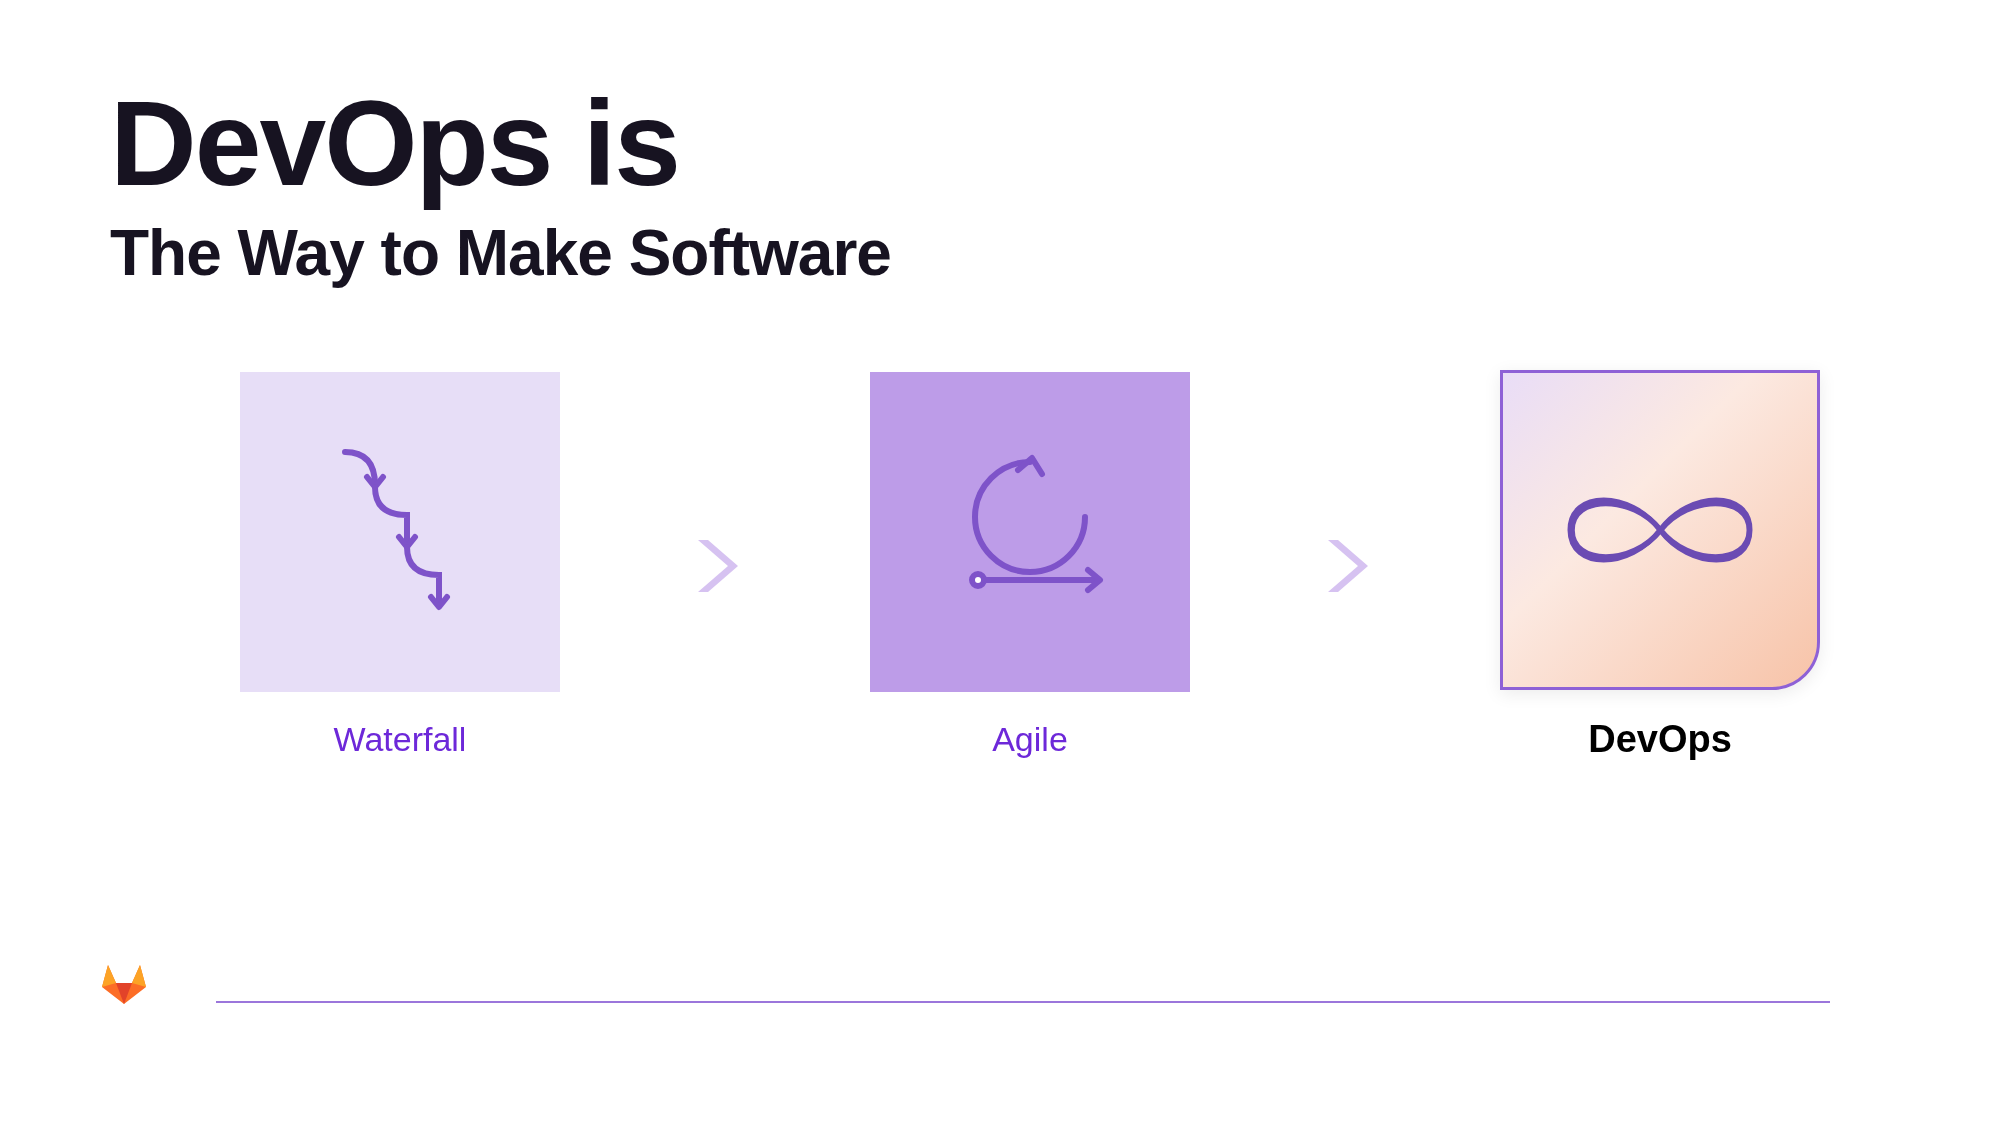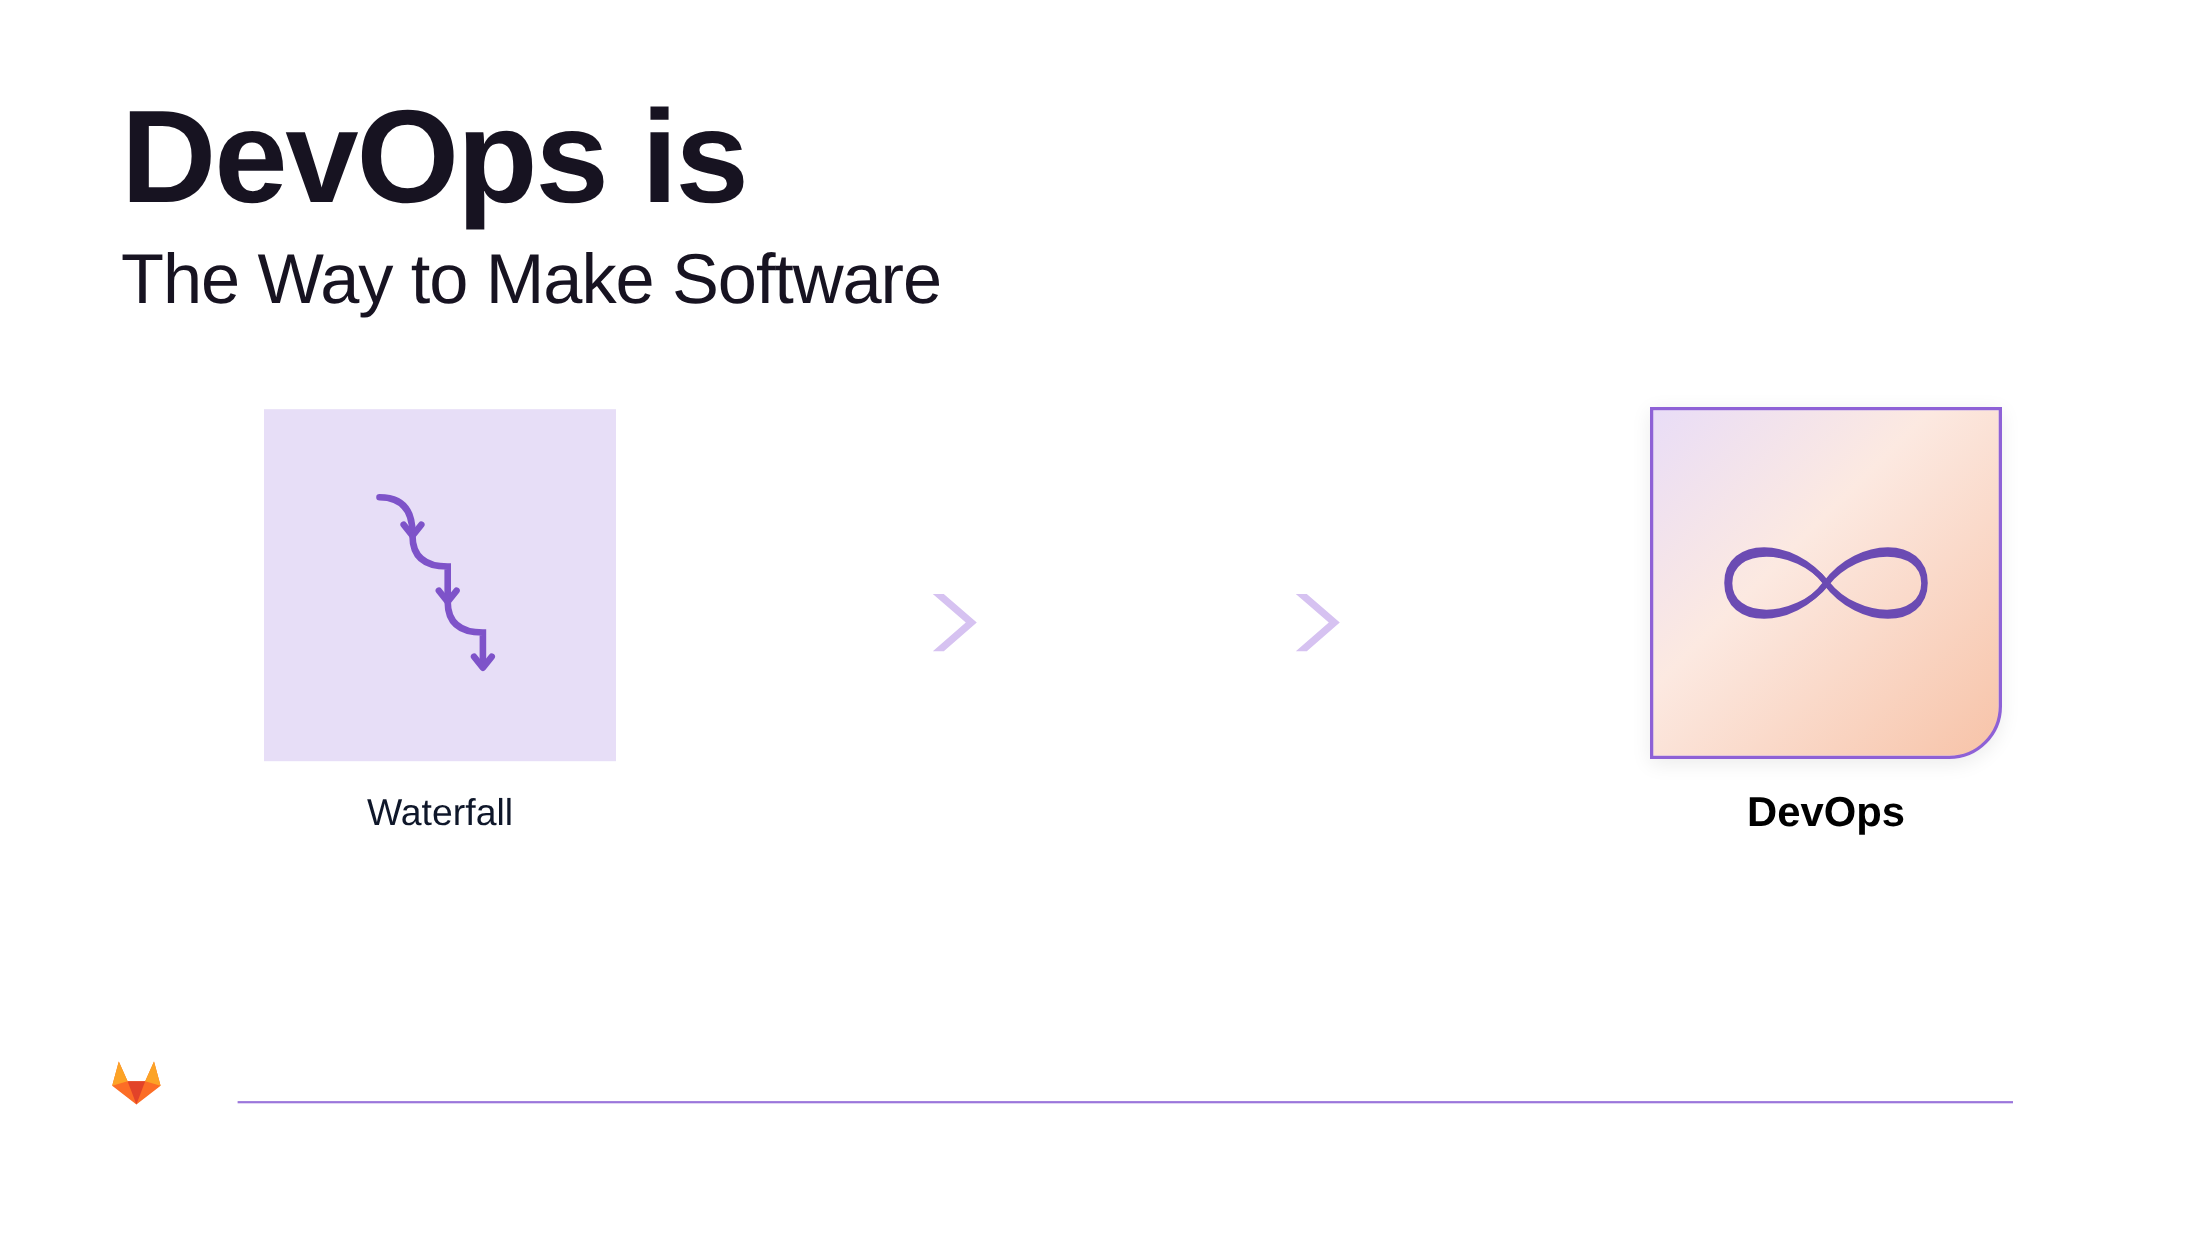--- a/index.html
+++ b/index.html
@@ -1,26 +1,26 @@
 <!DOCTYPE html>
 <html><head>
 <meta charset="utf-8">
 <style>
   * { box-sizing: border-box; margin: 0; padding: 0; }
   html, body { width: 2000px; height: 1125px; background: #fff; font-family: -apple-system, BlinkMacSystemFont, "Segoe UI", Helvetica, Arial, sans-serif; color: #171321; }
   .slide { position: relative; width: 2000px; height: 1125px; padding: 80px 110px 0 110px; }
   .title { font-size: 120px; font-weight: 800; letter-spacing: -2px; line-height: 1.05; }
-  .subtitle { font-size: 64px; font-weight: 400; margin-top: 10px; letter-spacing: -1px; }
+  .subtitle { font-size: 64px; font-weight: 700; margin-top: 10px; letter-spacing: -1px; }
   .stages { position: absolute; left: 240px; right: 180px; top: 370px; display: flex; align-items: center; justify-content: space-between; }
   .stage { display: flex; flex-direction: column; align-items: center; }
   .box { width: 320px; height: 320px; display: flex; align-items: center; justify-content: center; }
   .box.waterfall { background: #E7DEF7; }
   .box.agile { background: #BD9CE8; }
   .box.devops { border: 3px solid #8E61D6; border-bottom-right-radius: 48px; background: linear-gradient(135deg, #E9DDF7 0%, #FCE9E1 40%, #F7C3A8 100%); box-shadow: 0 4px 18px rgba(0,0,0,0.08); }
-  .stage-label { font-size: 34px; margin-top: 28px; color: #0f172a; }
+  .stage-label { font-size: 34px; margin-top: 28px; color: #6d28d9; }
   .stage-label.bold { font-weight: 800; color: #000000; font-size: 38px; }
   .chevron { width: 50px; height: 60px; }
   .timeline { position: absolute; left: 248px; right: 220px; top: 820px; }
   .timebar { position: relative; height: 40px; background: linear-gradient(90deg, #EEE4F8 0%, #F4D6CF 40%, #F29E74 80%, #EB8147 100%); display: flex; align-items: center; justify-content: center; }
   .timebar::after { content:""; position:absolute; right:-24px; top:0; width:0; height:0; border-top:20px solid transparent; border-bottom:20px solid transparent; border-left:24px solid #EB8147; }
   .timebar-label { font-size: 26px; font-weight: 700; color: #6b6b6b; }
   .footer { position: absolute; left: 100px; right: 170px; bottom: 120px; display: flex; align-items: flex-end; }
   .footer-line { flex: 1; height: 0; border-bottom: 2px solid #9B76DB; margin-left: 68px; margin-bottom: 2px; }
   svg { display: block; }
 </style>
@@ -51,20 +51,36 @@
       </div>
       <div class="stage-label">Waterfall</div>
     </div>
 
     <span>
       <svg class="chevron" viewBox="0 0 50 60">
           <path d="M8 4 L38 30 L8 56 L18 56 L48 30 L18 4 Z" fill="#D6C2F1"></path>
         </svg>
     </span>
 
+    <div class="stage">
+      <div class="box agile">
+        <span>
+          <svg width="200" height="200" viewBox="0 0 200 200">
+            <g fill="none" stroke="#7E53C9" stroke-width="6" stroke-linecap="round">
+              <path d="M100 30 A55 55 0 1 0 155 85"></path>
+              <path d="M88 38 L102 26 L112 42" stroke-linejoin="round"></path>
+              <circle cx="48" cy="148" r="6" fill="#fff" stroke="#7E53C9"></circle>
+              <path d="M54 148 L168 148"></path>
+              <path d="M158 138 L170 148 L158 158" stroke-linejoin="round"></path>
+            </g>
+          </svg>
+        </span>
+      </div>
+      <div class="stage-label">Agile</div>
+    </div>
 
     <span>
       <svg class="chevron" viewBox="0 0 50 60">
           <path d="M8 4 L38 30 L8 56 L18 56 L48 30 L18 4 Z" fill="#D6C2F1"></path>
         </svg>
     </span>
 
     <div class="stage">
       <div class="box devops">
         <span>

